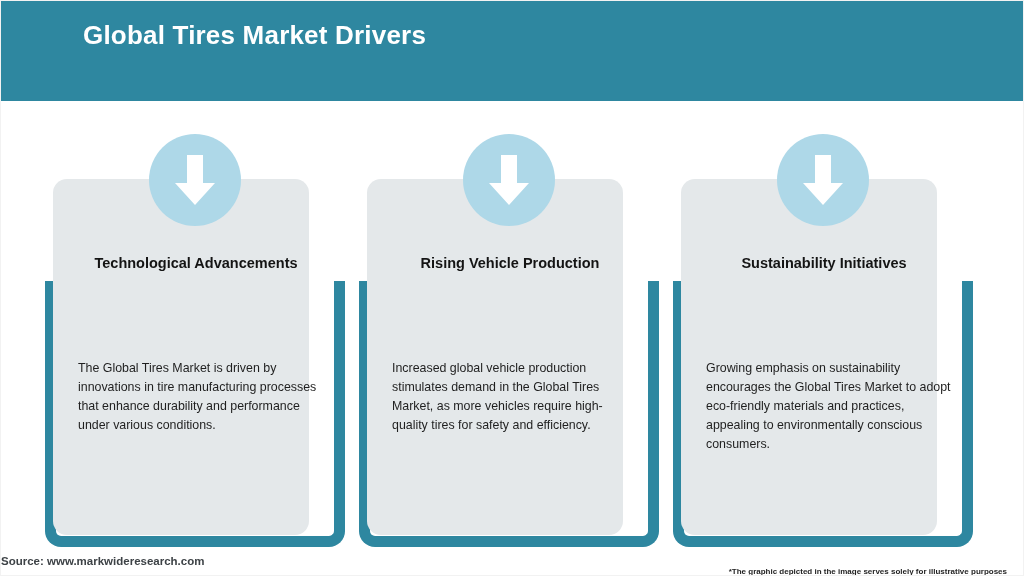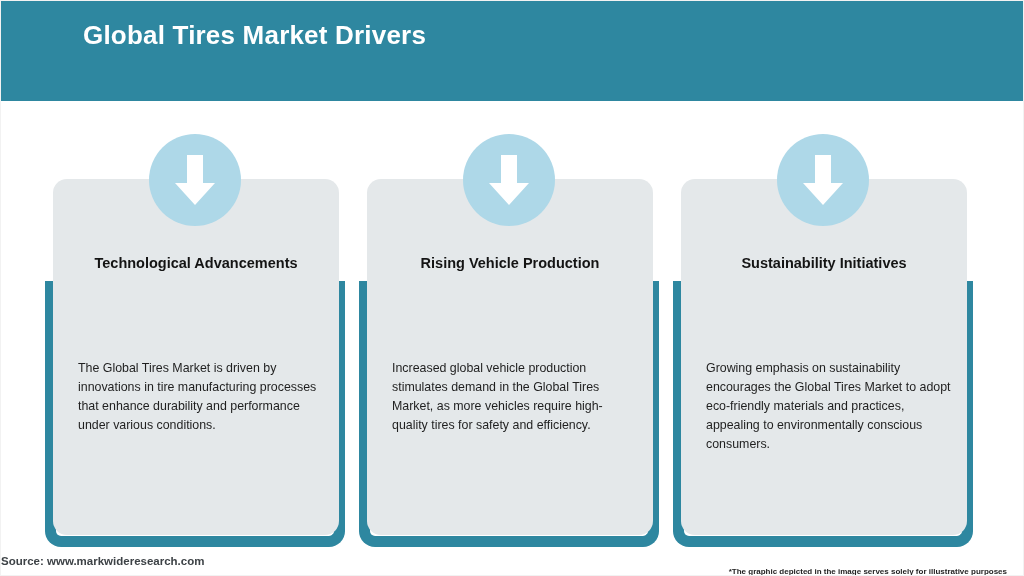--- a/index.html
+++ b/index.html
@@ -106,21 +106,21 @@
     border-bottom-right-radius: 16px;
     box-sizing: border-box;
     background: transparent;
   }
 
   
   .card {
     position: absolute;
     left: 14px;
     top: 78px;
-    width: 286px;
+    width: 256px;
     height: 356px;
     background: #e4e8ea;
     border-radius: 14px;
     box-sizing: border-box;
     padding-left: 20px;
   }
   .card-title {
     position: absolute;
     left: 10px;
     top: 75px;

